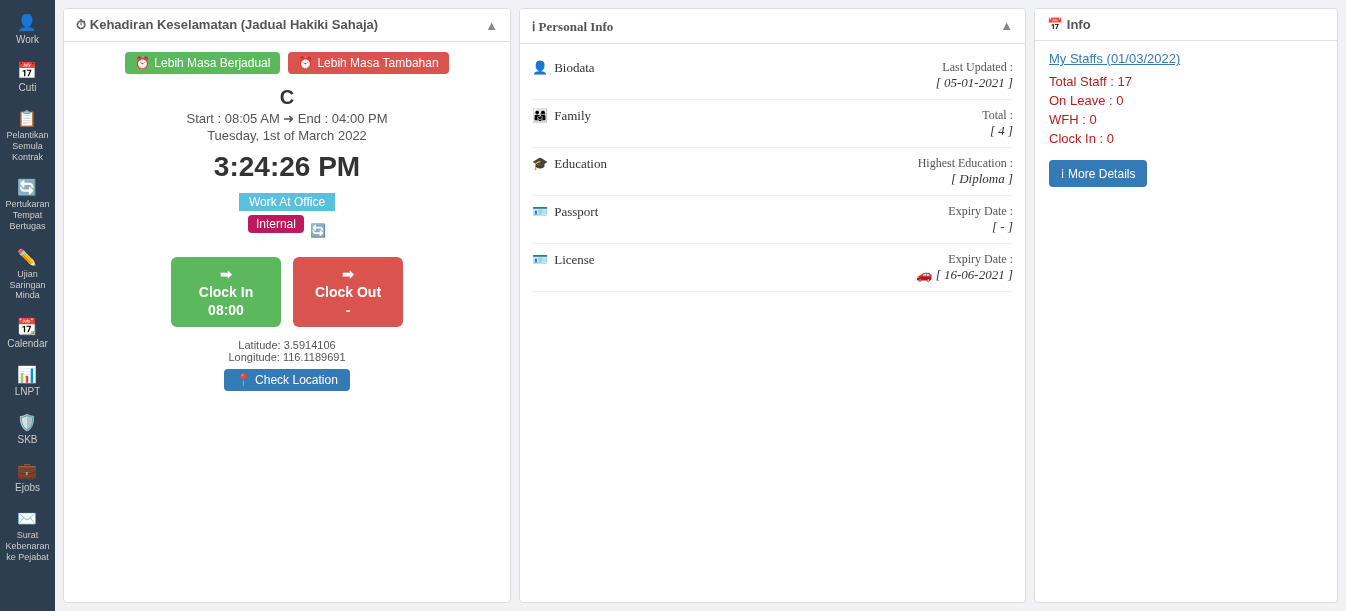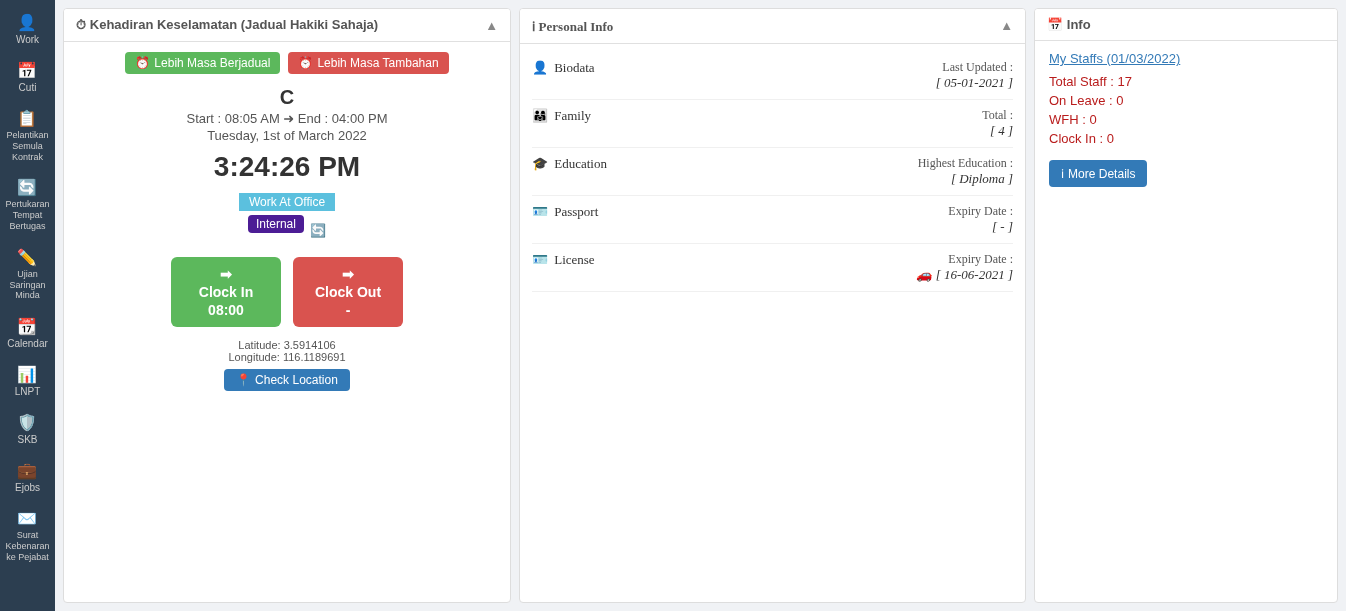--- a/index.html
+++ b/index.html
@@ -135,21 +135,21 @@
     .badge-work {
       background: #5bc0de;
       color: white;
       border-radius: 0;
       padding: 2px 10px;
       font-size: 12px;
       margin-bottom: 4px;
     }
 
     .badge-internal {
-      background: #4c1d95;
+      background: #be185d;
       color: white;
       border-radius: 4px;
       padding: 2px 8px;
       font-size: 12px;
       display: inline-flex;
       align-items: center;
       gap: 4px;
       margin-bottom: 12px;
     }
 

